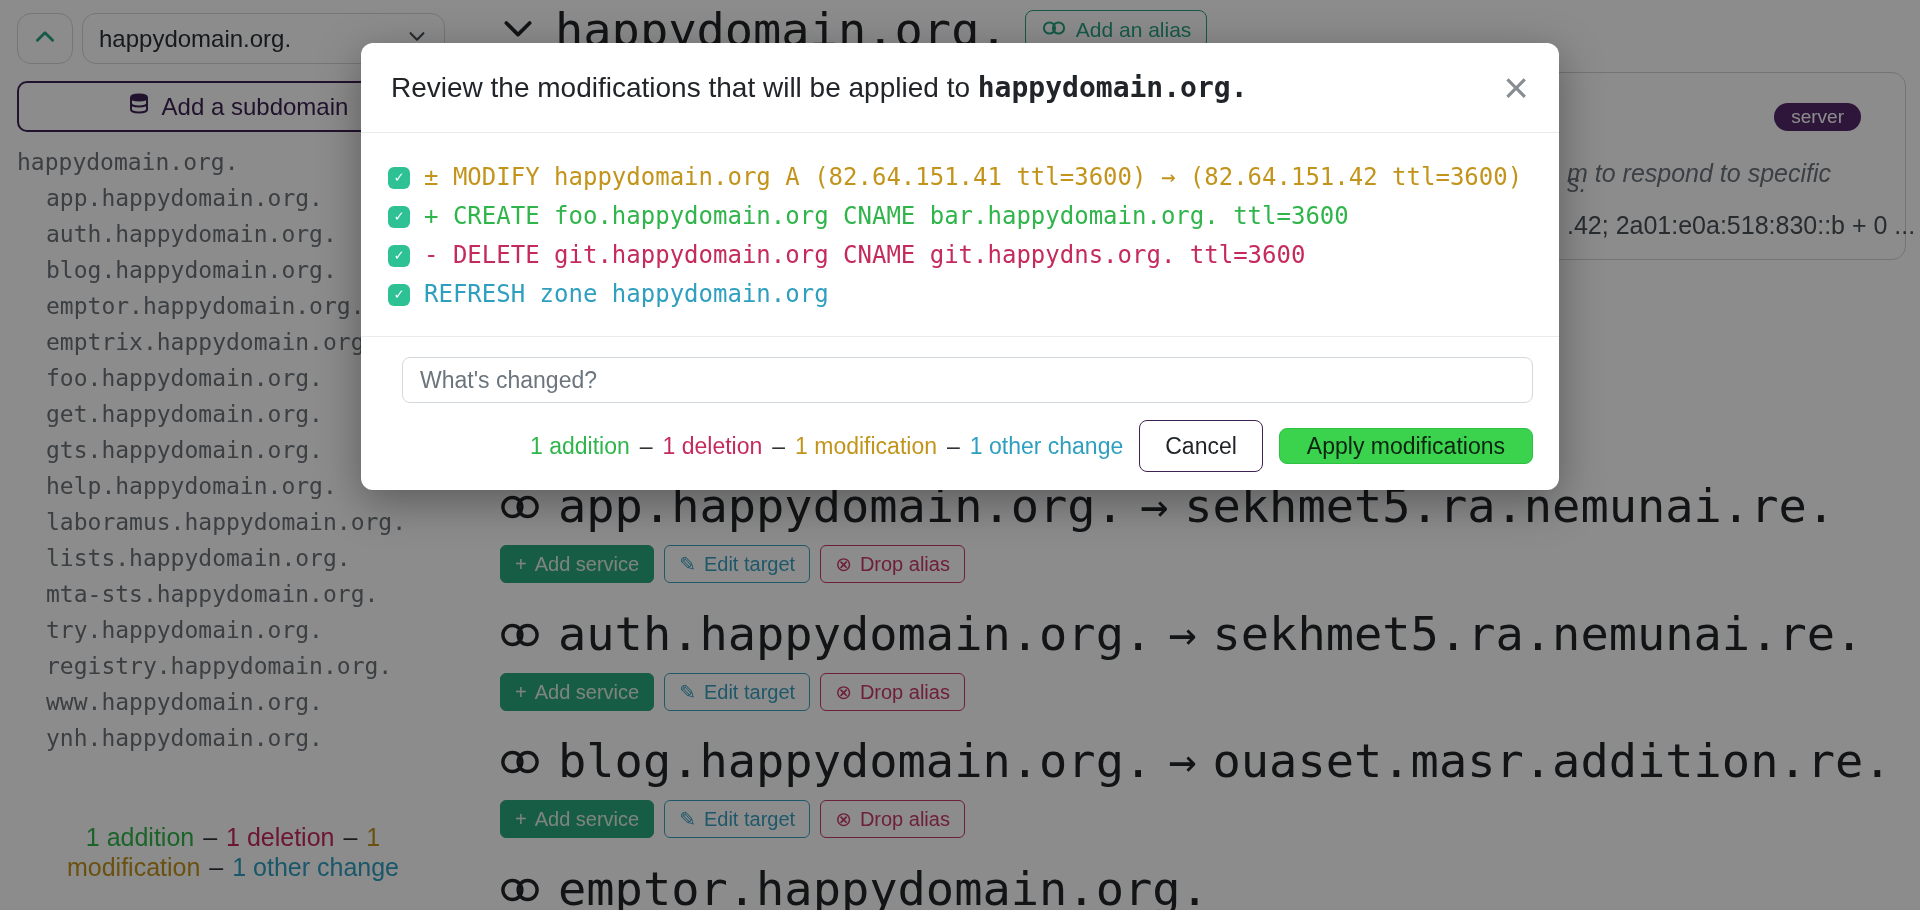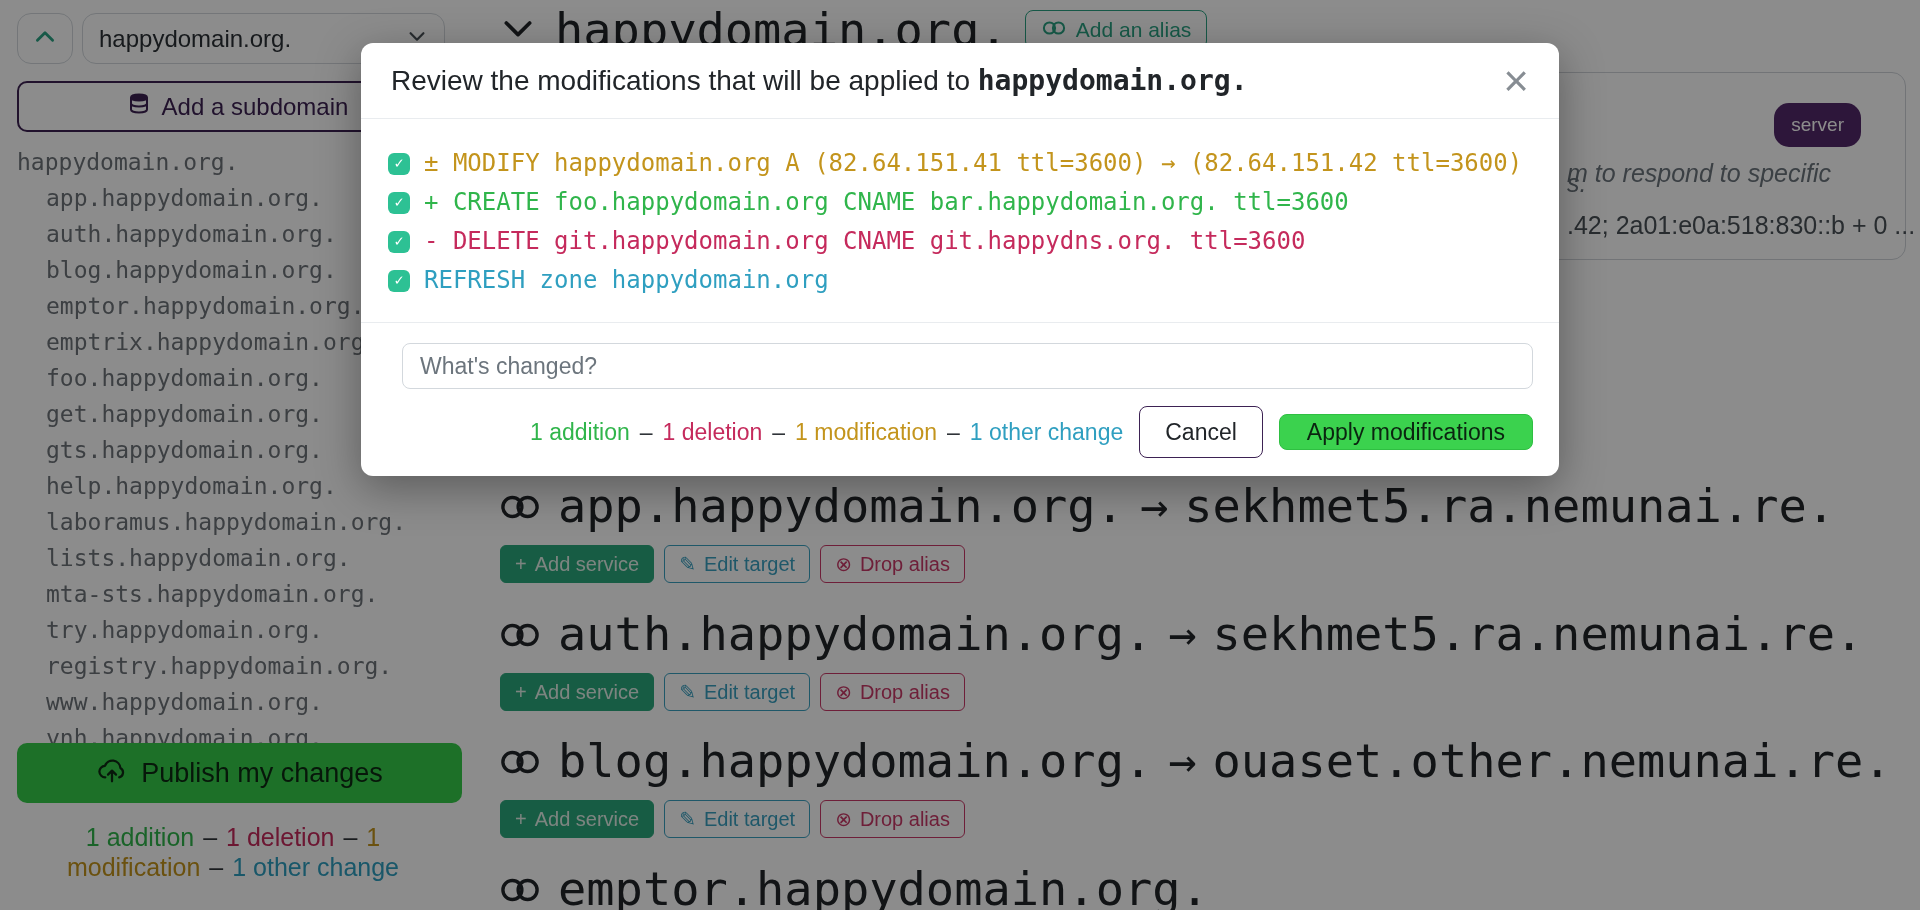--- a/index.html
+++ b/index.html
@@ -37,40 +37,40 @@
 
   
   .zone-header { position:absolute; left:498px; top:2px; display:flex; align-items:center; gap:17px; }
   .zone-title { font-size:47px; color:#212529; white-space:nowrap; }
   .add-alias-btn { height:39px; border:1px solid var(--teal); border-radius:8px; background:transparent;
     color:var(--teal); font-size:21px; padding:0 15px; display:flex; align-items:center; gap:9px; cursor:pointer; }
 
   .server-card { position:absolute; left:1310px; top:72px; width:596px; height:188px;
     border:1px solid #cfd4d9; border-radius:14px; background:#fff; }
   .server-badge { position:absolute; top:30px; right:44px; background:var(--badge); color:#fff;
-    font-size:19px; padding:11px 17px; border-radius:15px; }
+    font-size:19px; padding:3px 17px; border-radius:15px; }
   .card-line1 { position:absolute; left:256px; top:62px; font-style:italic; color:#6c757d; font-size:25px; white-space:nowrap;margin-top:24px; }
   .card-line2 { position:absolute; left:256px; top:96px; font-style:italic; color:#6c757d; font-size:25px; }
   .card-line3 { position:absolute; left:256px; top:138px; color:#495057; font-size:25px; white-space:nowrap; }
 
   .alias-row { position:absolute; left:498px; width:1422px; }
   .alias-line { display:flex; align-items:center; gap:16px; font-size:47px; color:#212529; white-space:nowrap; }
   .alias-line .link-icon { color:#212529; flex:0 0 auto; }
   .alias-buttons { display:flex; gap:10px; margin-top:12px; margin-left:2px; }
   .alias-buttons button { height:38px; border-radius:6px; font-size:20px; padding:0 14px;
     display:flex; align-items:center; gap:8px; cursor:pointer; }
   .btn-add-service { background:var(--service-fill); border:1px solid var(--service-fill); color:#e3f1ea; }
   .btn-edit-target { background:transparent; border:1px solid var(--cyan); color:var(--cyan); }
   .btn-drop-alias { background:transparent; border:1px solid var(--danger); color:var(--danger); }
 
   
   .backdrop { position:absolute; inset:0; background:rgba(0,0,0,0.45); z-index:50; }
   .modal { position:absolute; left:361px; top:43px; width:1198px; background:#fff; border-radius:12px;
     box-shadow:0 12px 44px rgba(0,0,0,0.35); z-index:100; }
-  .modal-header { height:76px; display:flex; align-items:center; justify-content:space-between;
+  .modal-header { height:90px; display:flex; align-items:center; justify-content:space-between;
     padding:0 30px; border-bottom:1px solid #e9ecef; }
   .modal-title { font-size:28px; color:#212529; }
   .modal-title code { font-family:"DejaVu Sans Mono","Liberation Mono",monospace; font-weight:bold; }
   .close-btn { background:none; border:none; font-size:44px; line-height:1; color:#878d93; cursor:pointer; }
   .modal-body { padding:25px 30px 22px 27px; }
   .mod-row { display:flex; align-items:center; gap:14px; font-size:24px; line-height:39px; white-space:nowrap; }
   .checkbox { width:22px; height:22px; flex:0 0 auto; border-radius:6px; background:var(--checkbox);
     color:#fff; font-size:15px; font-weight:bold; display:flex; align-items:center; justify-content:center; cursor:pointer; }
   .mod-modify { color:var(--modification); } .mod-create { color:var(--addition); }
   .mod-delete { color:var(--deletion); } .mod-refresh { color:var(--other); }
@@ -133,29 +133,20 @@
       <div class="indent">help.happydomain.org.</div>
       <div class="indent">laboramus.happydomain.org.</div>
       <div class="indent">lists.happydomain.org.</div>
       <div class="indent">mta-sts.happydomain.org.</div>
       <div class="indent">try.happydomain.org.</div>
       <div class="indent">registry.happydomain.org.</div>
       <div class="indent">www.happydomain.org.</div>
       <div class="indent">ynh.happydomain.org.</div>
     </div>
 
-    <button class="publish-btn">
-      <span>
-        <svg width="32" height="32" viewBox="0 0 24 24" fill="none" stroke="currentColor" stroke-width="1.7" stroke-linecap="round" stroke-linejoin="round">
-          <path d="M7 17.5a4.3 4.3 0 0 1-.3-8.6 6 6 0 0 1 11.6 1.6 3.8 3.8 0 0 1-.9 7"></path>
-          <path d="M12 20.5v-8m0 0-3 3m3-3 3 3"></path>
-        </svg>
-      </span>
-      <span>Publish my changes</span>
-    </button>
 
     <div class="sidebar-summary">
       <span class="sum-addition">1 addition</span>
       <span class="sum-dash">–</span>
       <span class="sum-deletion">1 deletion</span>
       <span class="sum-dash">–</span>
       <span class="sum-modification">1 modification</span>
       <span class="sum-dash">–</span>
       <span class="sum-other">1 other change</span>
     </div>
@@ -239,21 +230,21 @@
   </div>
 
   <div class="alias-row" style="top:733px;">
     <div class="alias-line mono">
       <span class="link-icon"><svg width="44" height="30" viewBox="0 0 26 16">
             <circle cx="8.5" cy="8" r="5.6" fill="none" stroke="currentColor" stroke-width="2"></circle>
             <circle cx="17.5" cy="8" r="5.6" fill="none" stroke="currentColor" stroke-width="2"></circle>
           </svg></span>
       <span>blog.happydomain.org.</span>
       <span>→</span>
-      <span>ouaset.other.nemunai.re.</span>
+      <span>ouaset.masr.addition.re.</span>
     </div>
     <div class="alias-buttons">
       <button class="btn-add-service">
         <span>+</span>
         <span>Add service</span>
       </button>
       <button class="btn-edit-target">
         <span class="glyph">✎</span>
         <span>Edit target</span>
       </button>

